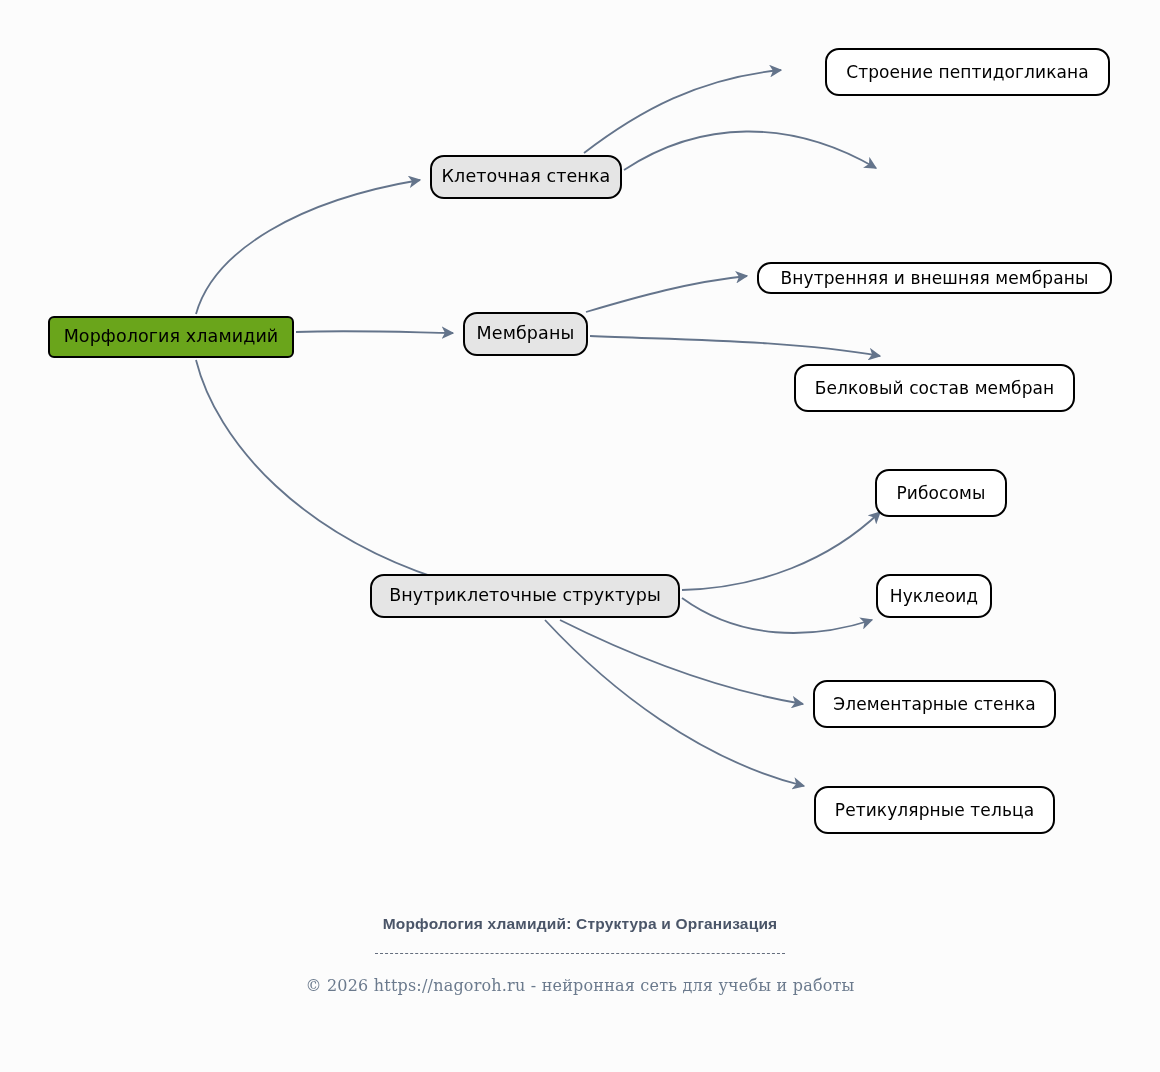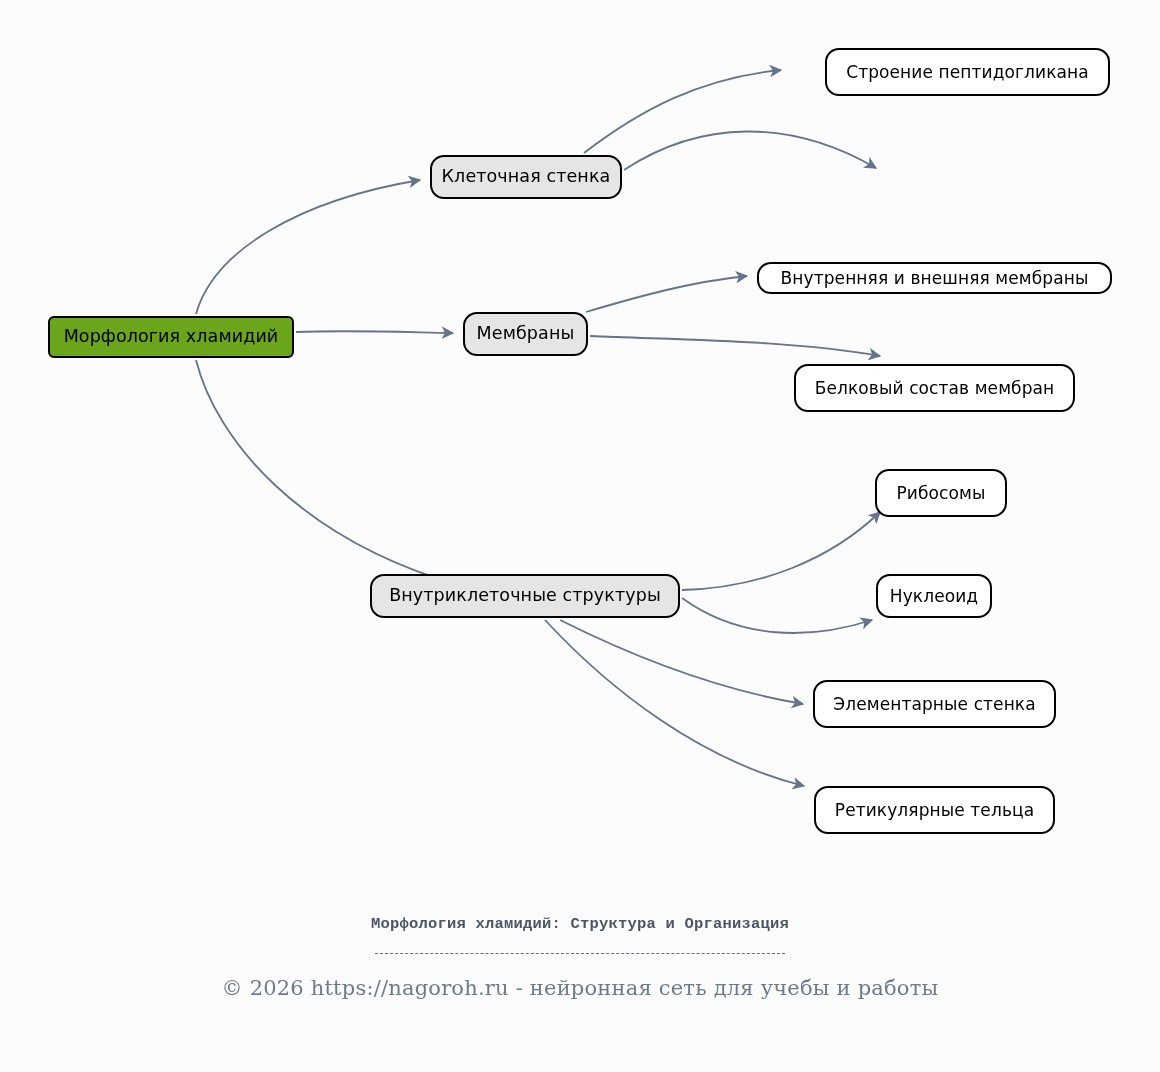--- a/index.html
+++ b/index.html
@@ -54,21 +54,21 @@
   }
   .node.leaf .node-label {
     font-size: 17px;
   }
   #footer-title {
     position: absolute;
     left: 0;
     top: 915px;
     width: 1160px;
     text-align: center;
-    font-family: Liberation Mono, monospace;
+    font-family: Liberation Sans, sans-serif;
     font-size: 15.5px;
     font-weight: bold;
     color: #4a5568;
     letter-spacing: 0.2px;
   }
   #footer-divider {
     position: absolute;
     left: 375px;
     top: 953px;
     width: 410px;
@@ -76,21 +76,21 @@
     border-top: 1.5px dashed #4a5568;
     opacity: 0.85;
   }
   #footer-copyright {
     position: absolute;
     left: 0;
     top: 976px;
     width: 1160px;
     text-align: center;
     font-family: "DejaVu Serif", "Liberation Serif", serif;
-    font-size: 21px;
+    font-size: 16px;
     color: #6b7a8d;
     letter-spacing: 0.2px;
   }
 </style>
 </head>
 <body>
 
 <div id="canvas">
 
   <svg id="edge-layer" viewBox="0 0 1160 1072" xmlns="http://www.w3.org/2000/svg">

